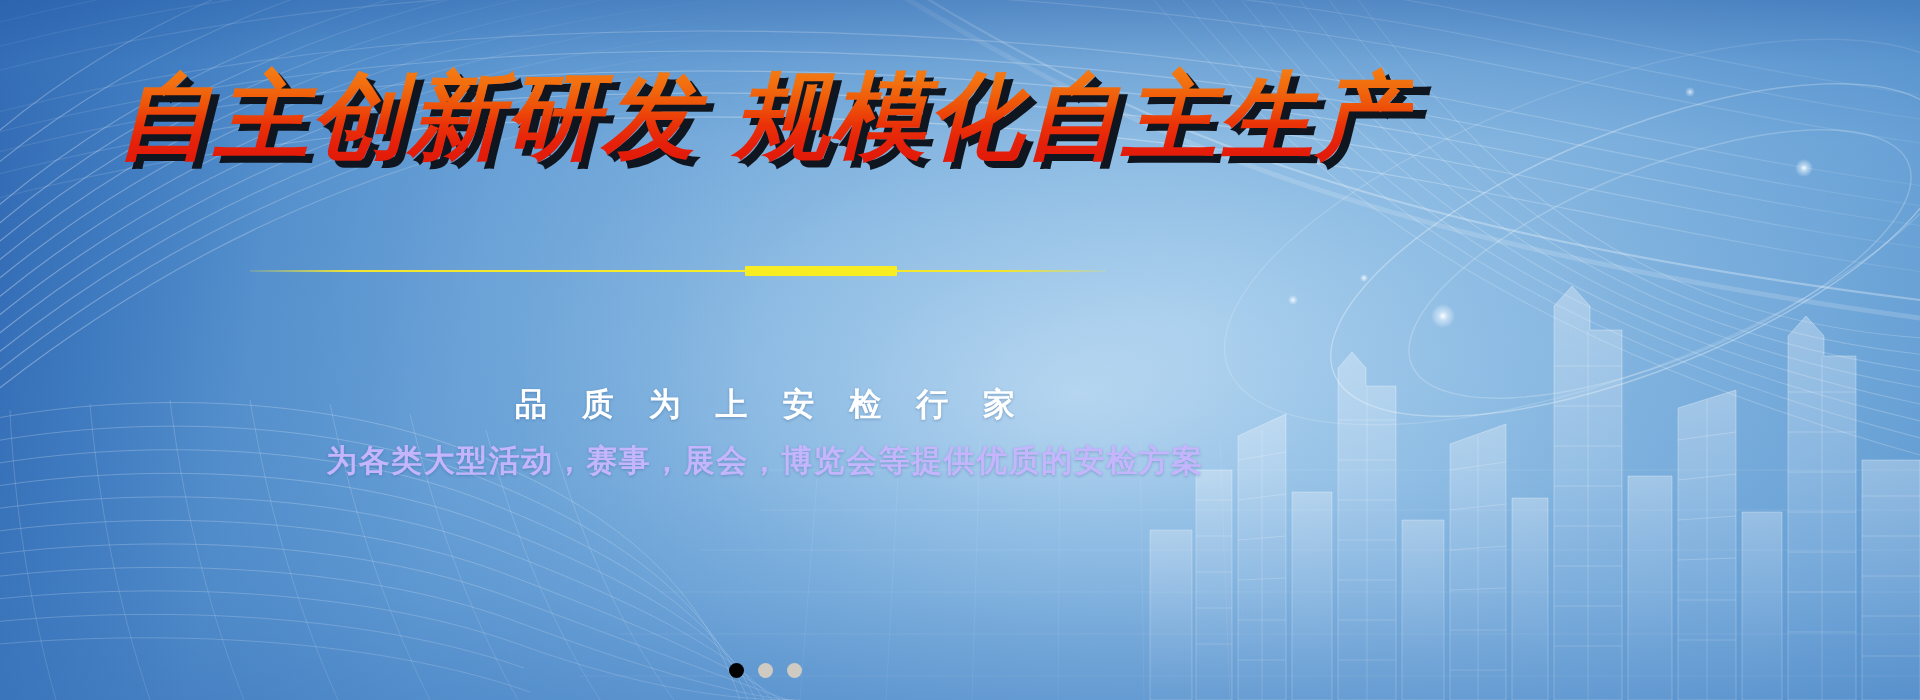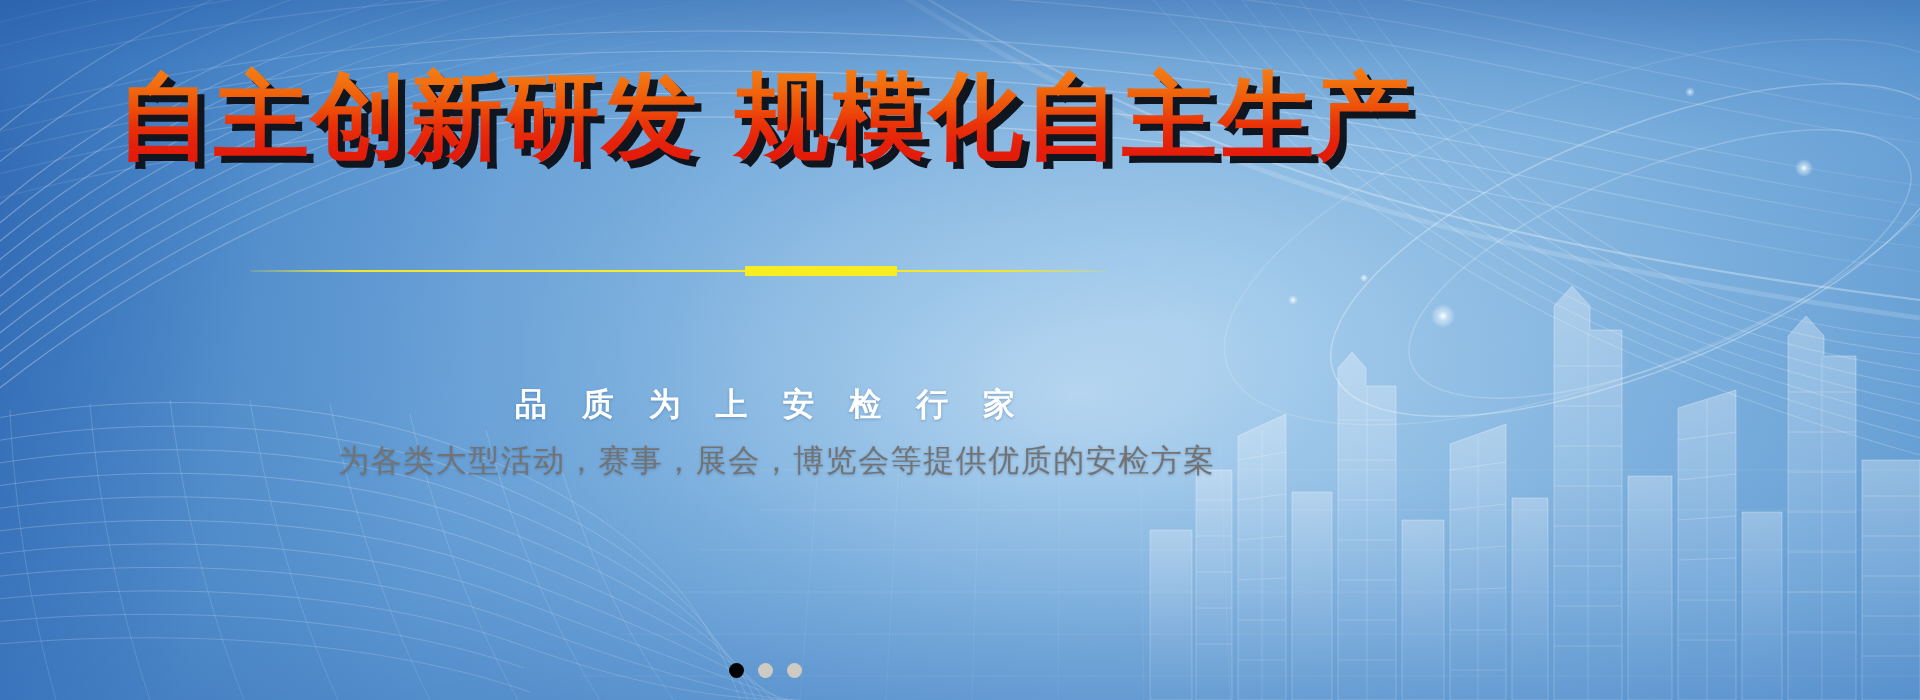--- a/index.html
+++ b/index.html
@@ -96,20 +96,21 @@
   }
   .headline {
     display: inline-block;
     position: relative;
     font-family: "DejaVu Sans", "Liberation Sans", sans-serif;
     font-weight: 700;
     font-size: 95px;
     line-height: 1.14;
     letter-spacing: 2px;
     white-space: nowrap;
+    font-style: italic;
   }
   .headline .hl-shadow {
     position: absolute;
     left: 7px;
     top: 7px;
     color: #10161f;
     z-index: 1;
     white-space: nowrap;
   }
   .headline .hl-face {
@@ -169,27 +170,27 @@
     text-align: center;
     color: #ffffff;
     font-size: 32px;
     font-weight: 700;
     letter-spacing: 13px;
     text-indent: 13px;
     text-shadow: 0 1px 3px rgba(20,60,110,0.30);
   }
   .sub-line-2 {
     position: absolute;
-    left: 12px;
+    left: 0;
     top: 440px;
     width: 1530px;
     text-align: center;
-    color: #737373;
+    color: #c4b5fd;
     font-size: 31px;
-    font-weight: 400;
+    font-weight: 700;
     letter-spacing: 1.5px;
     text-shadow: 0 1px 3px rgba(20,60,110,0.28);
   }
 
   
   .dots {
     position: absolute;
     left: 0;
     top: 663px;
     width: 1530px;

